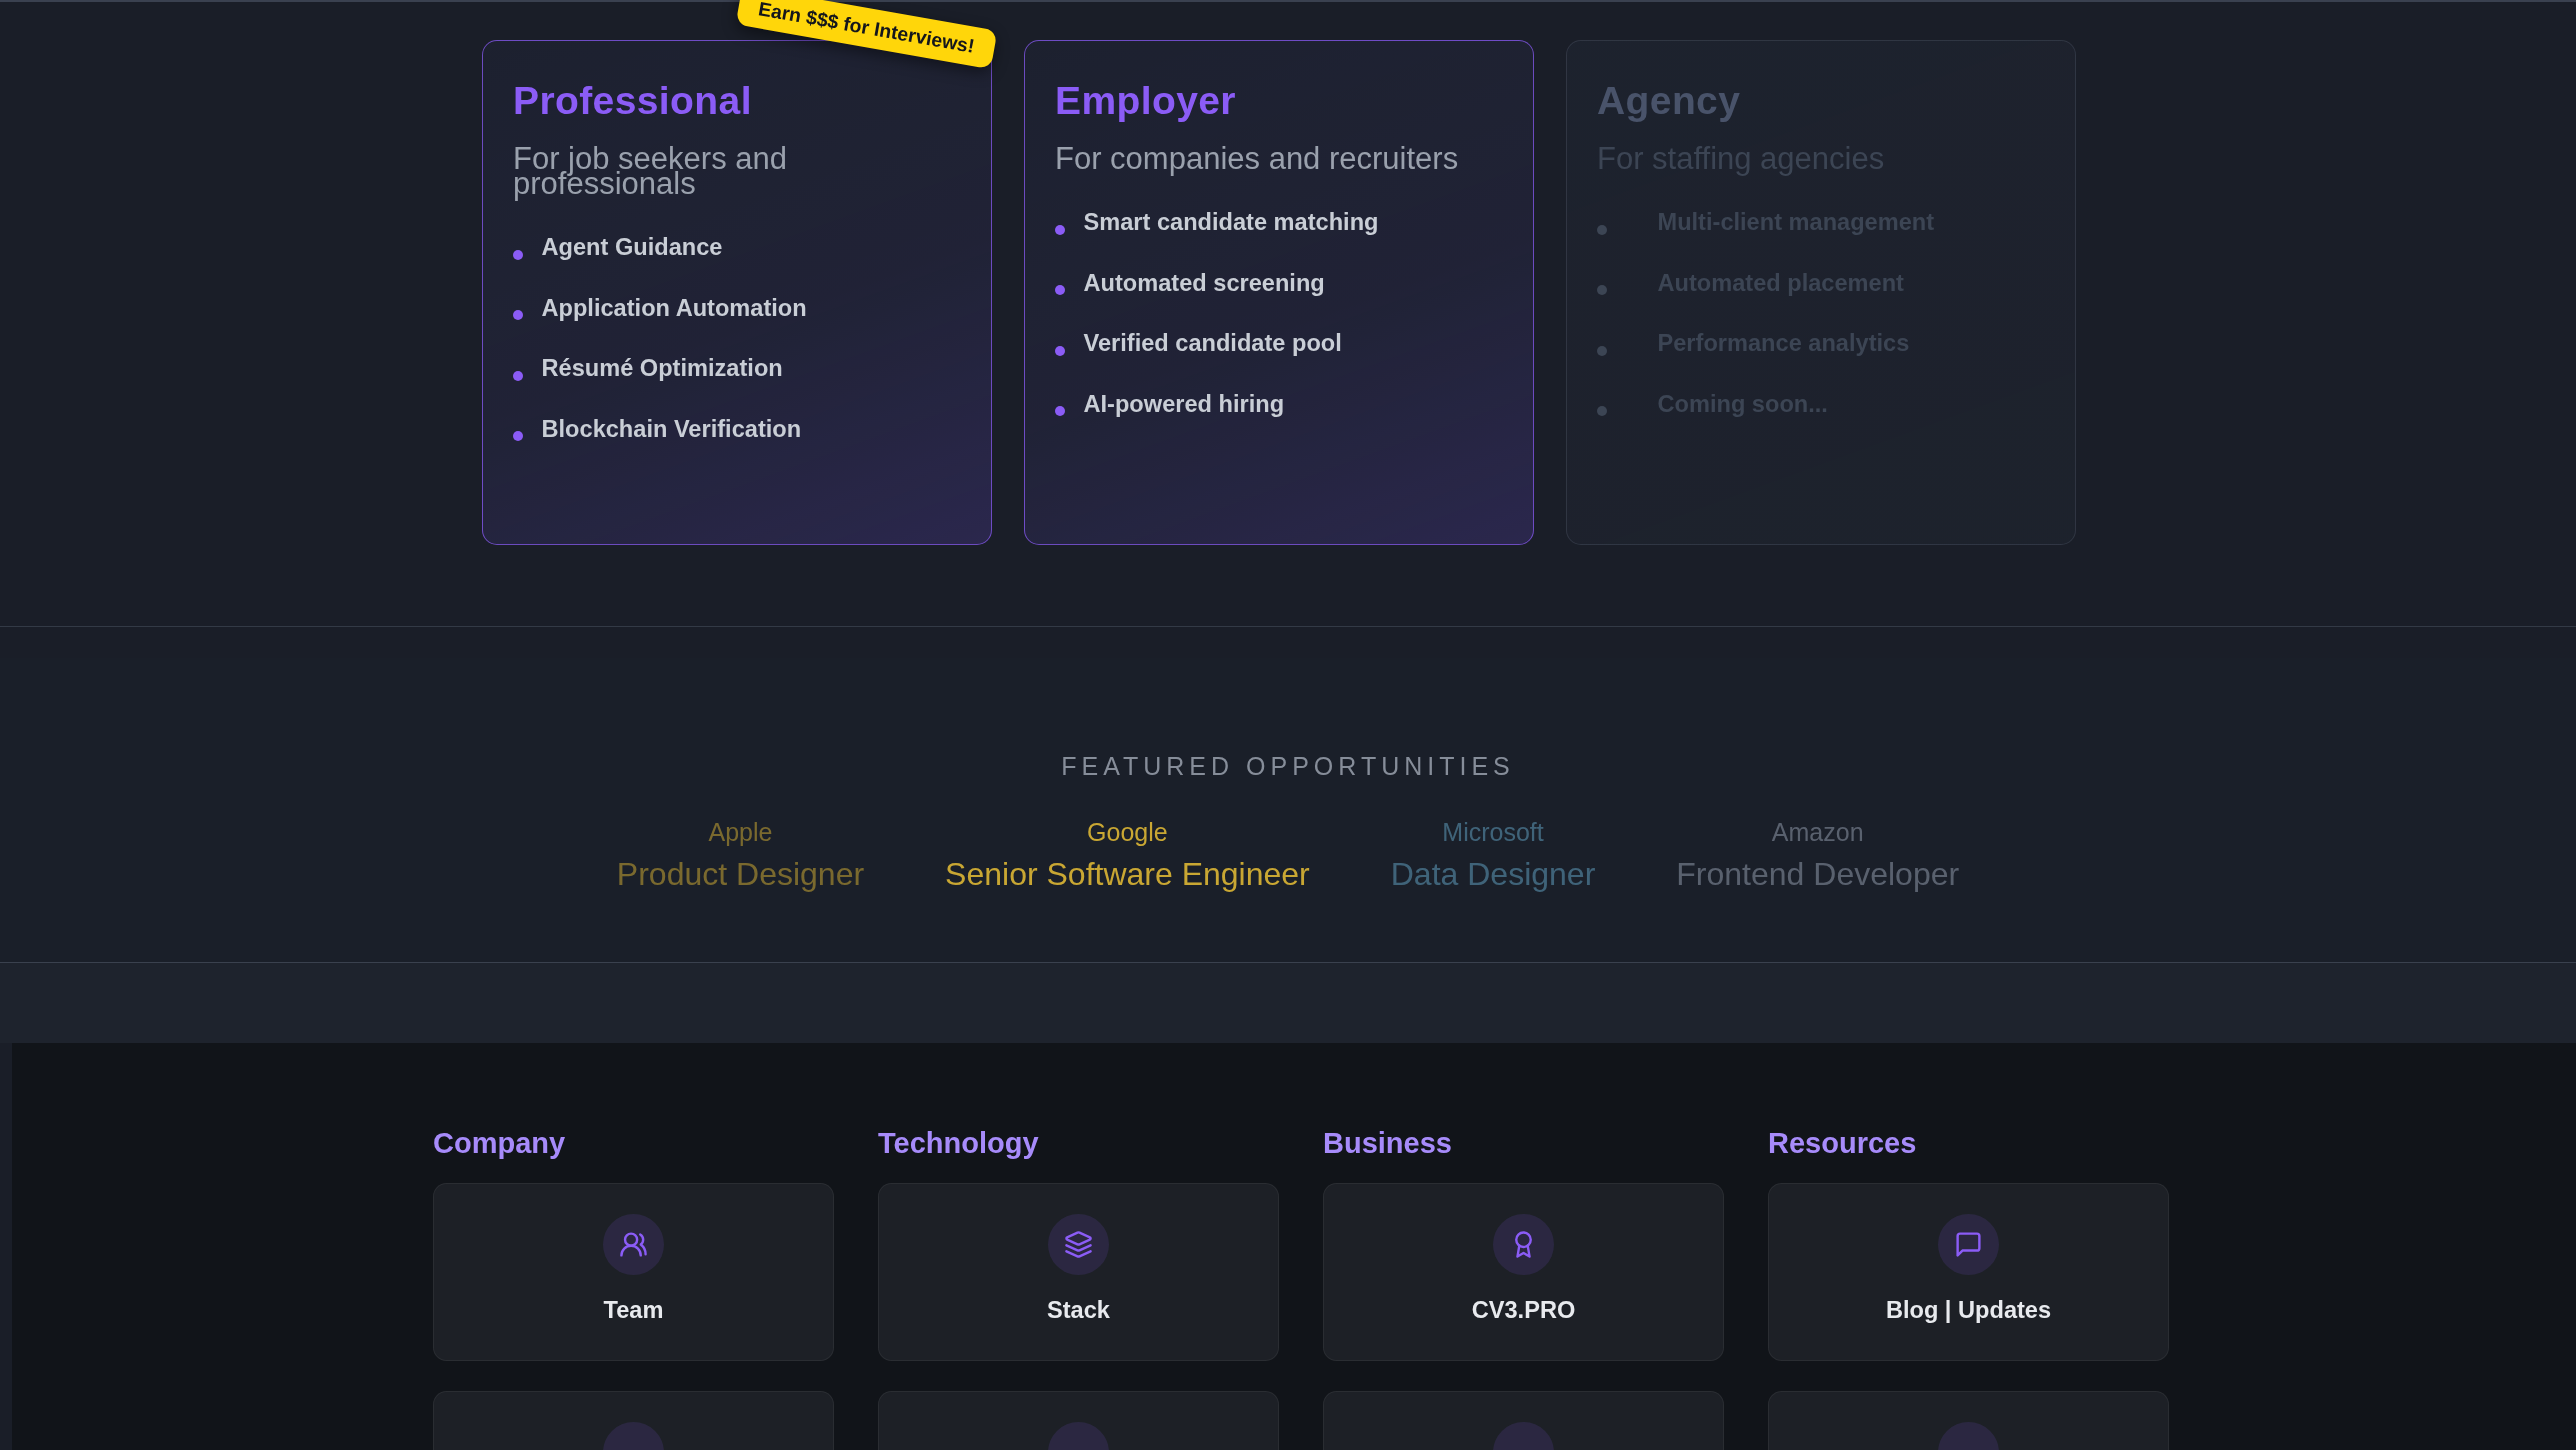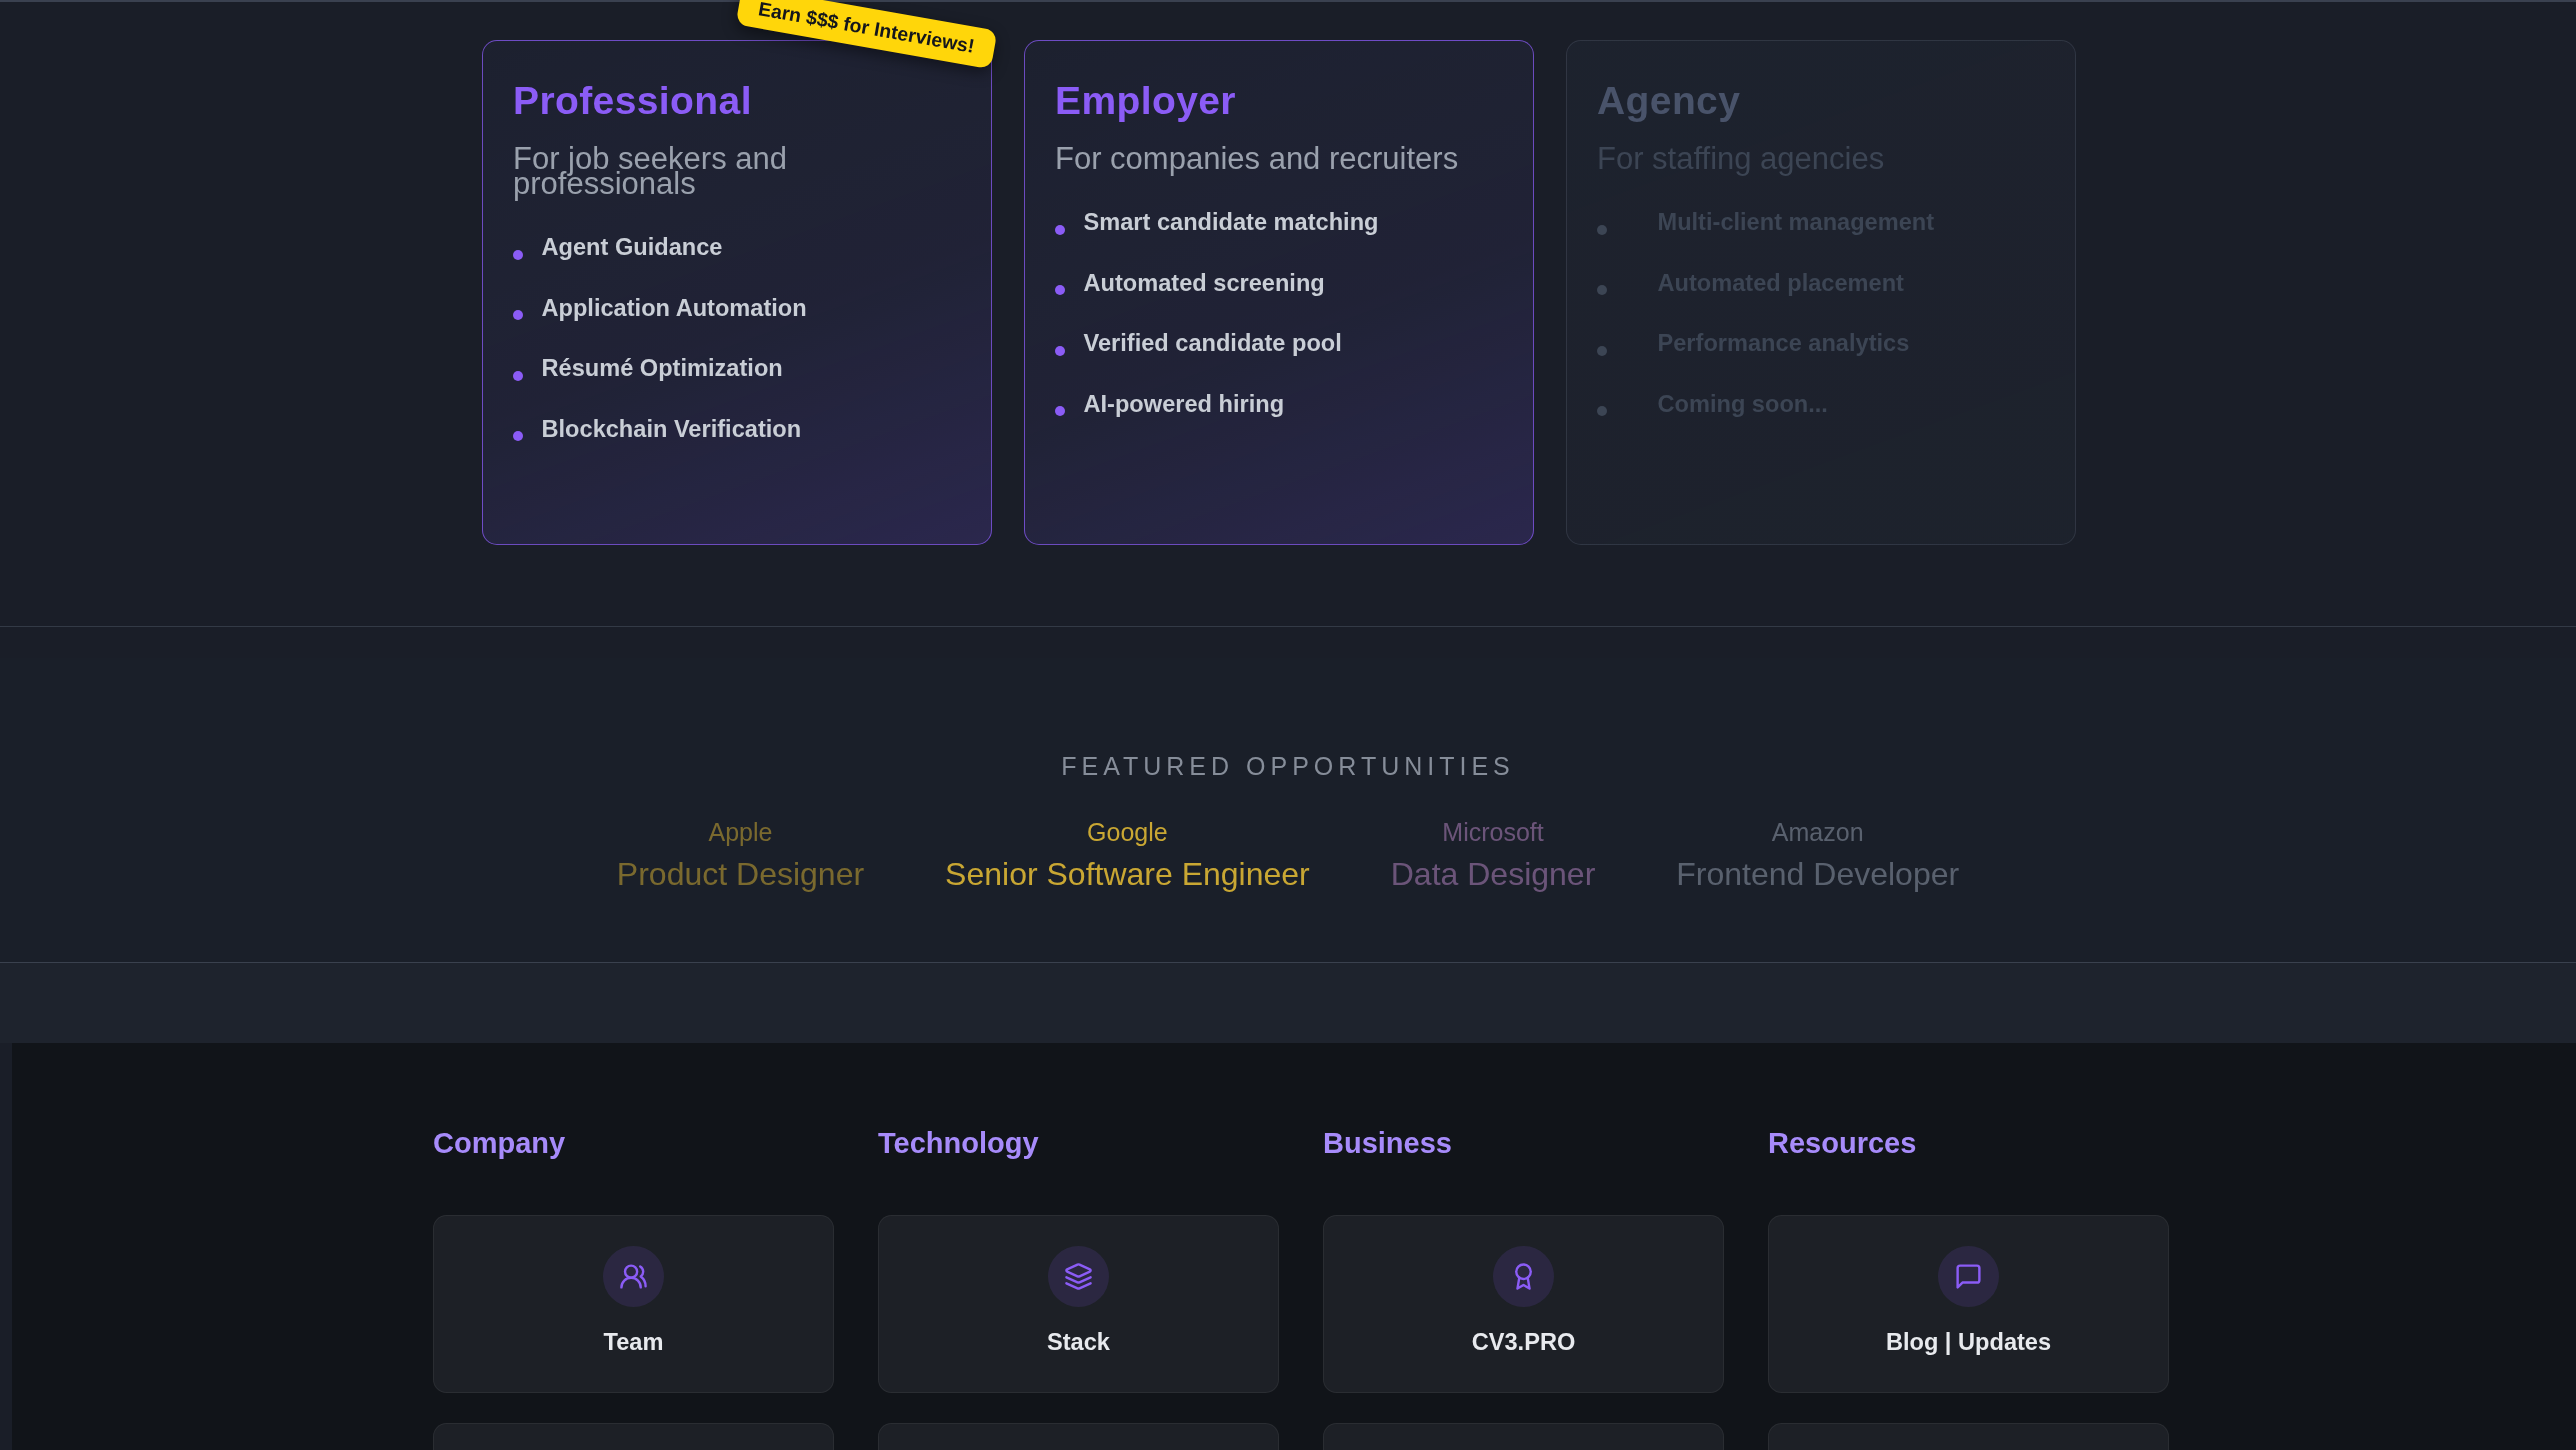--- a/index.html
+++ b/index.html
@@ -90,21 +90,21 @@
   }
   .footer-grid{
     width:1734px;margin:0 auto;padding-top:84px;
     display:grid;grid-template-columns:repeat(4,401px);column-gap:44px;
   }
   .footer-heading{
     margin:0;font-size:29px;line-height:32px;font-weight:bold;
     color:var(--accent-light,#a78bfa);
   }
   .footer-card{
-    margin-top:56px;height:178px;box-sizing:border-box;
+    margin-top:24px;height:178px;box-sizing:border-box;
     background:var(--card-bg,#1d2026);
     border:0.8px solid rgba(255,255,255,0.06);
     border-radius:13.5px;
     display:flex;flex-direction:column;align-items:center;
   }
   .footer-card.row2{margin-top:29.5px;}
   .icon-circle{
     margin-top:30px;width:61px;height:61px;border-radius:50%;
     background:rgba(139,92,246,0.13);
     display:flex;align-items:center;justify-content:center;flex:none;
@@ -200,21 +200,21 @@
   <h3 class="featured-heading">FEATURED OPPORTUNITIES</h3>
   <div class="jobs-row">
     <div class="job-item" style="color: rgb(201, 167, 51); opacity: 0.55;">
       <div class="job-company">Apple</div>
       <div class="job-title">Product Designer</div>
     </div>
     <div class="job-item" style="color: rgb(201, 167, 51); opacity: 1;">
       <div class="job-company">Google</div>
       <div class="job-title">Senior Software Engineer</div>
     </div>
-    <div class="job-item" style="color: #f0abfc; opacity: 0.38;">
+    <div class="job-item" style="color: #7dd3fc; opacity: 0.38;">
       <div class="job-company">Microsoft</div>
       <div class="job-title">Data Designer</div>
     </div>
     <div class="job-item" style="color: rgb(142, 151, 168); opacity: 0.55;">
       <div class="job-company">Amazon</div>
       <div class="job-title">Frontend Developer</div>
     </div>
   </div>
 </section>
 

